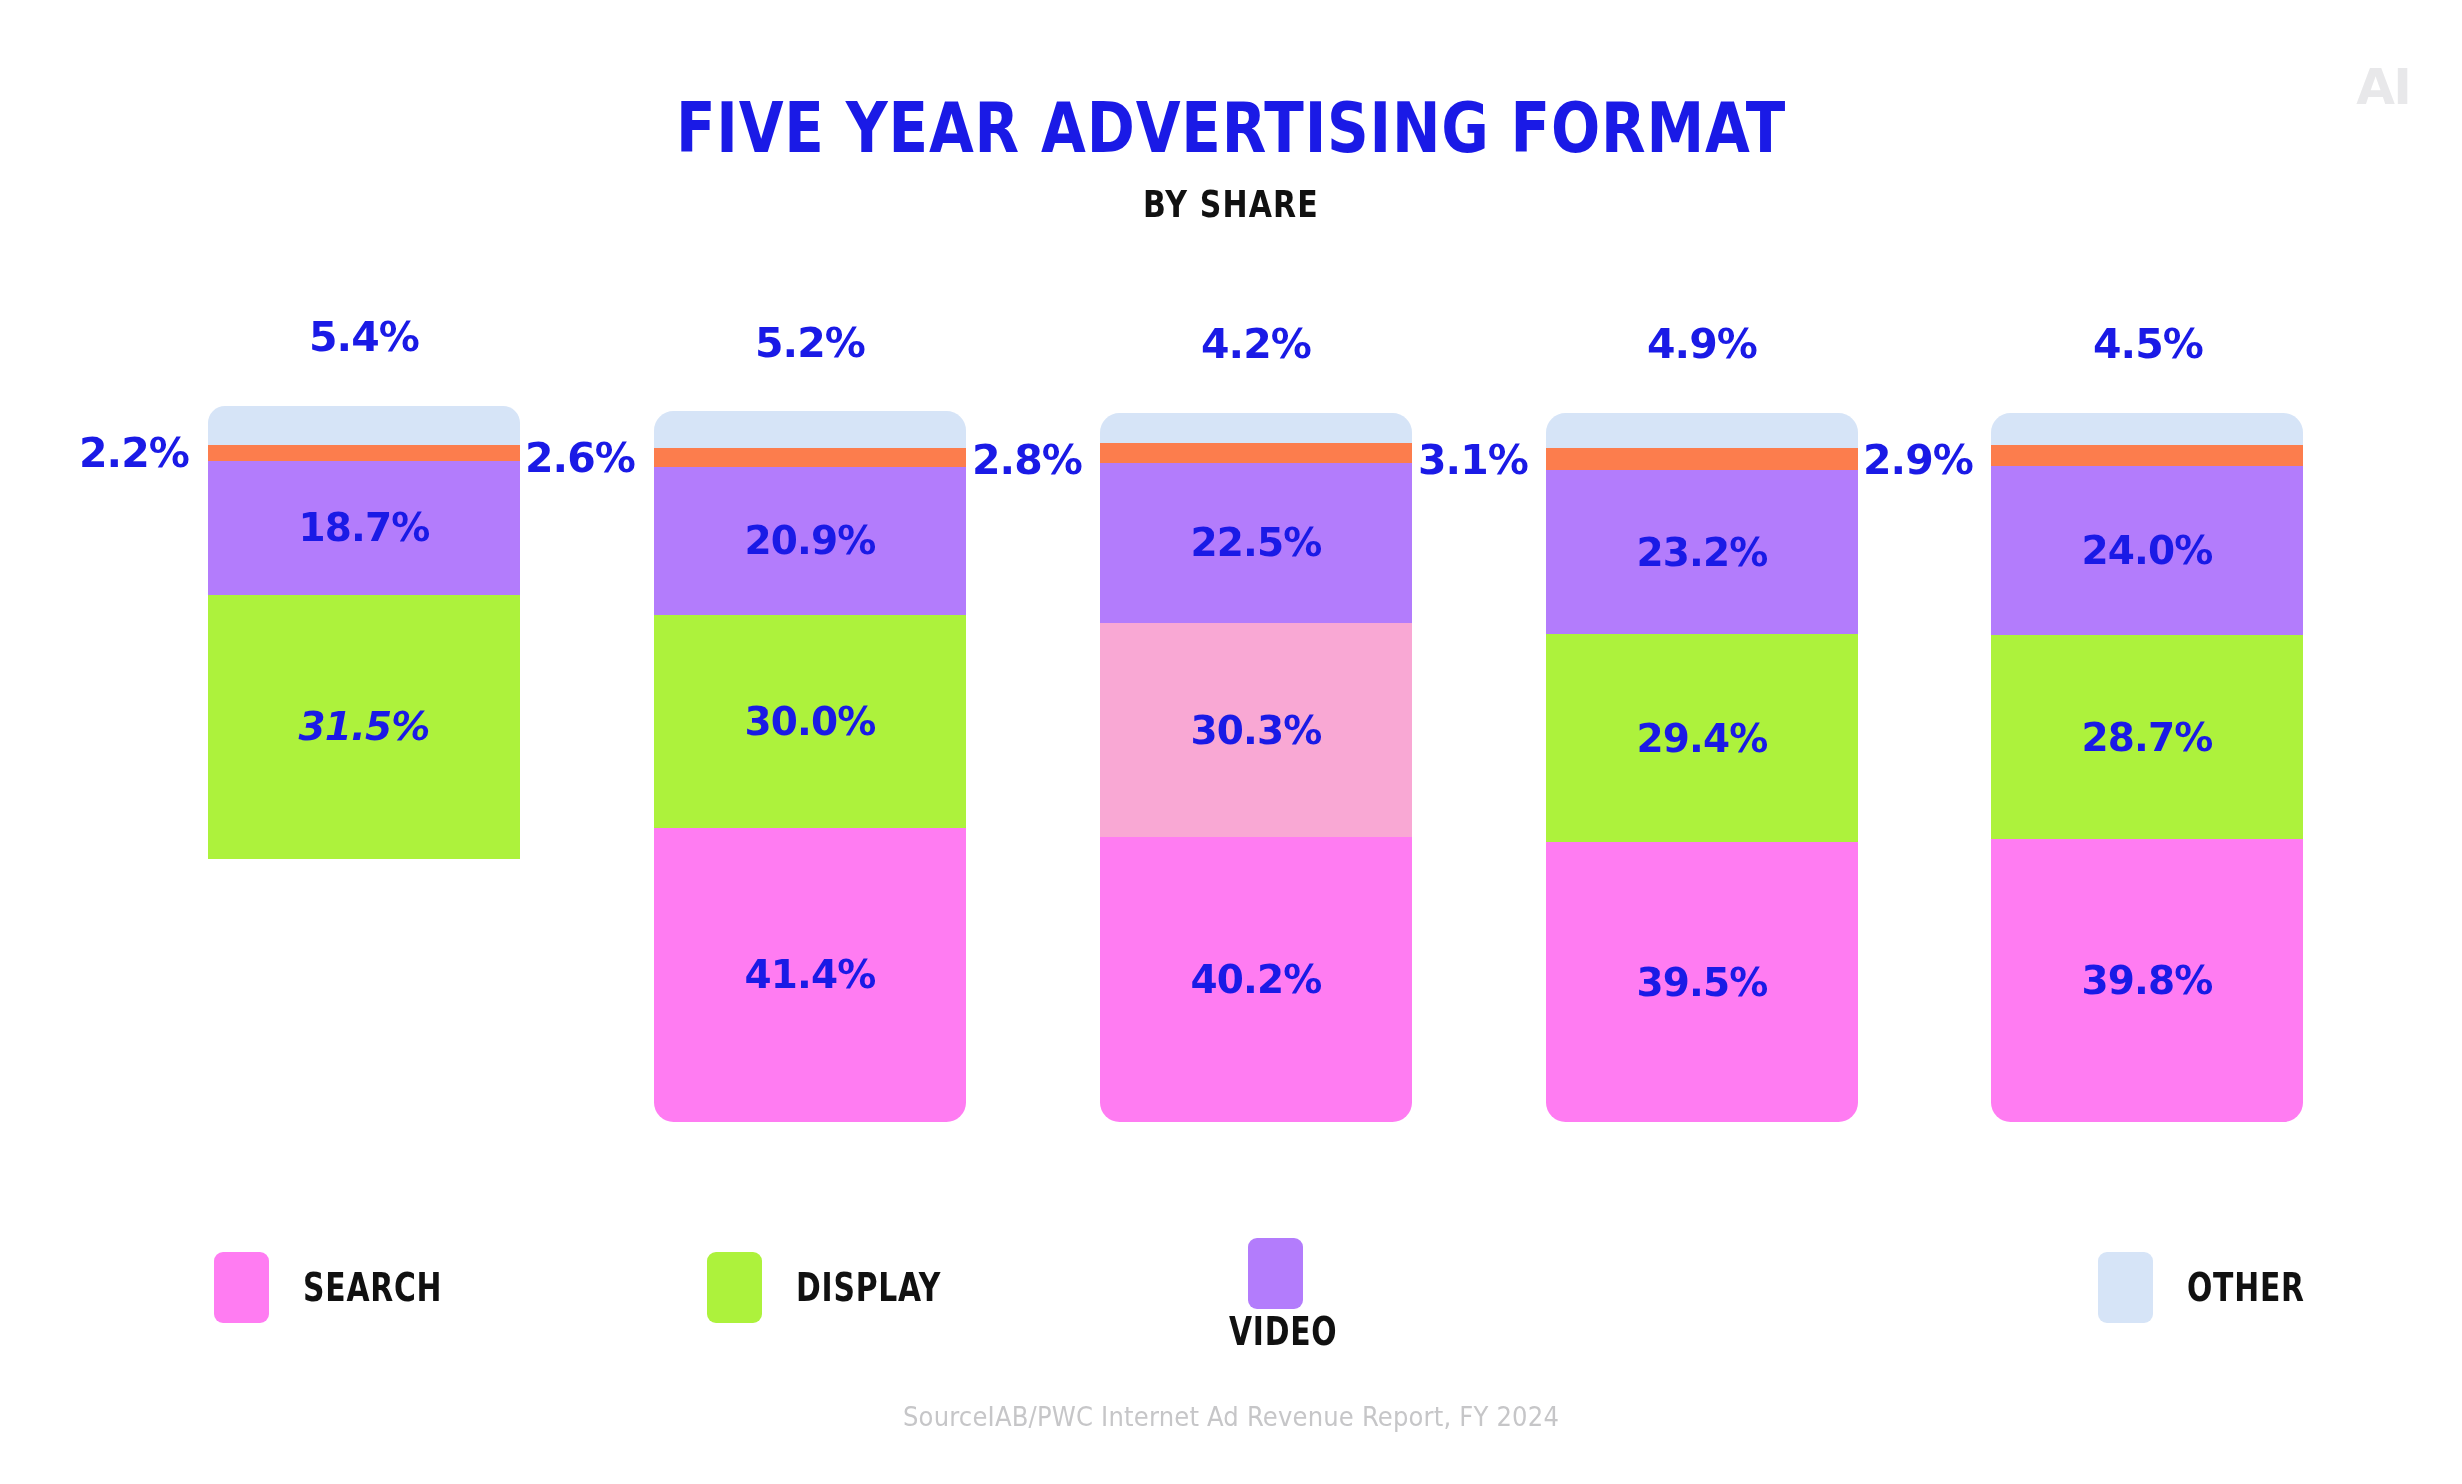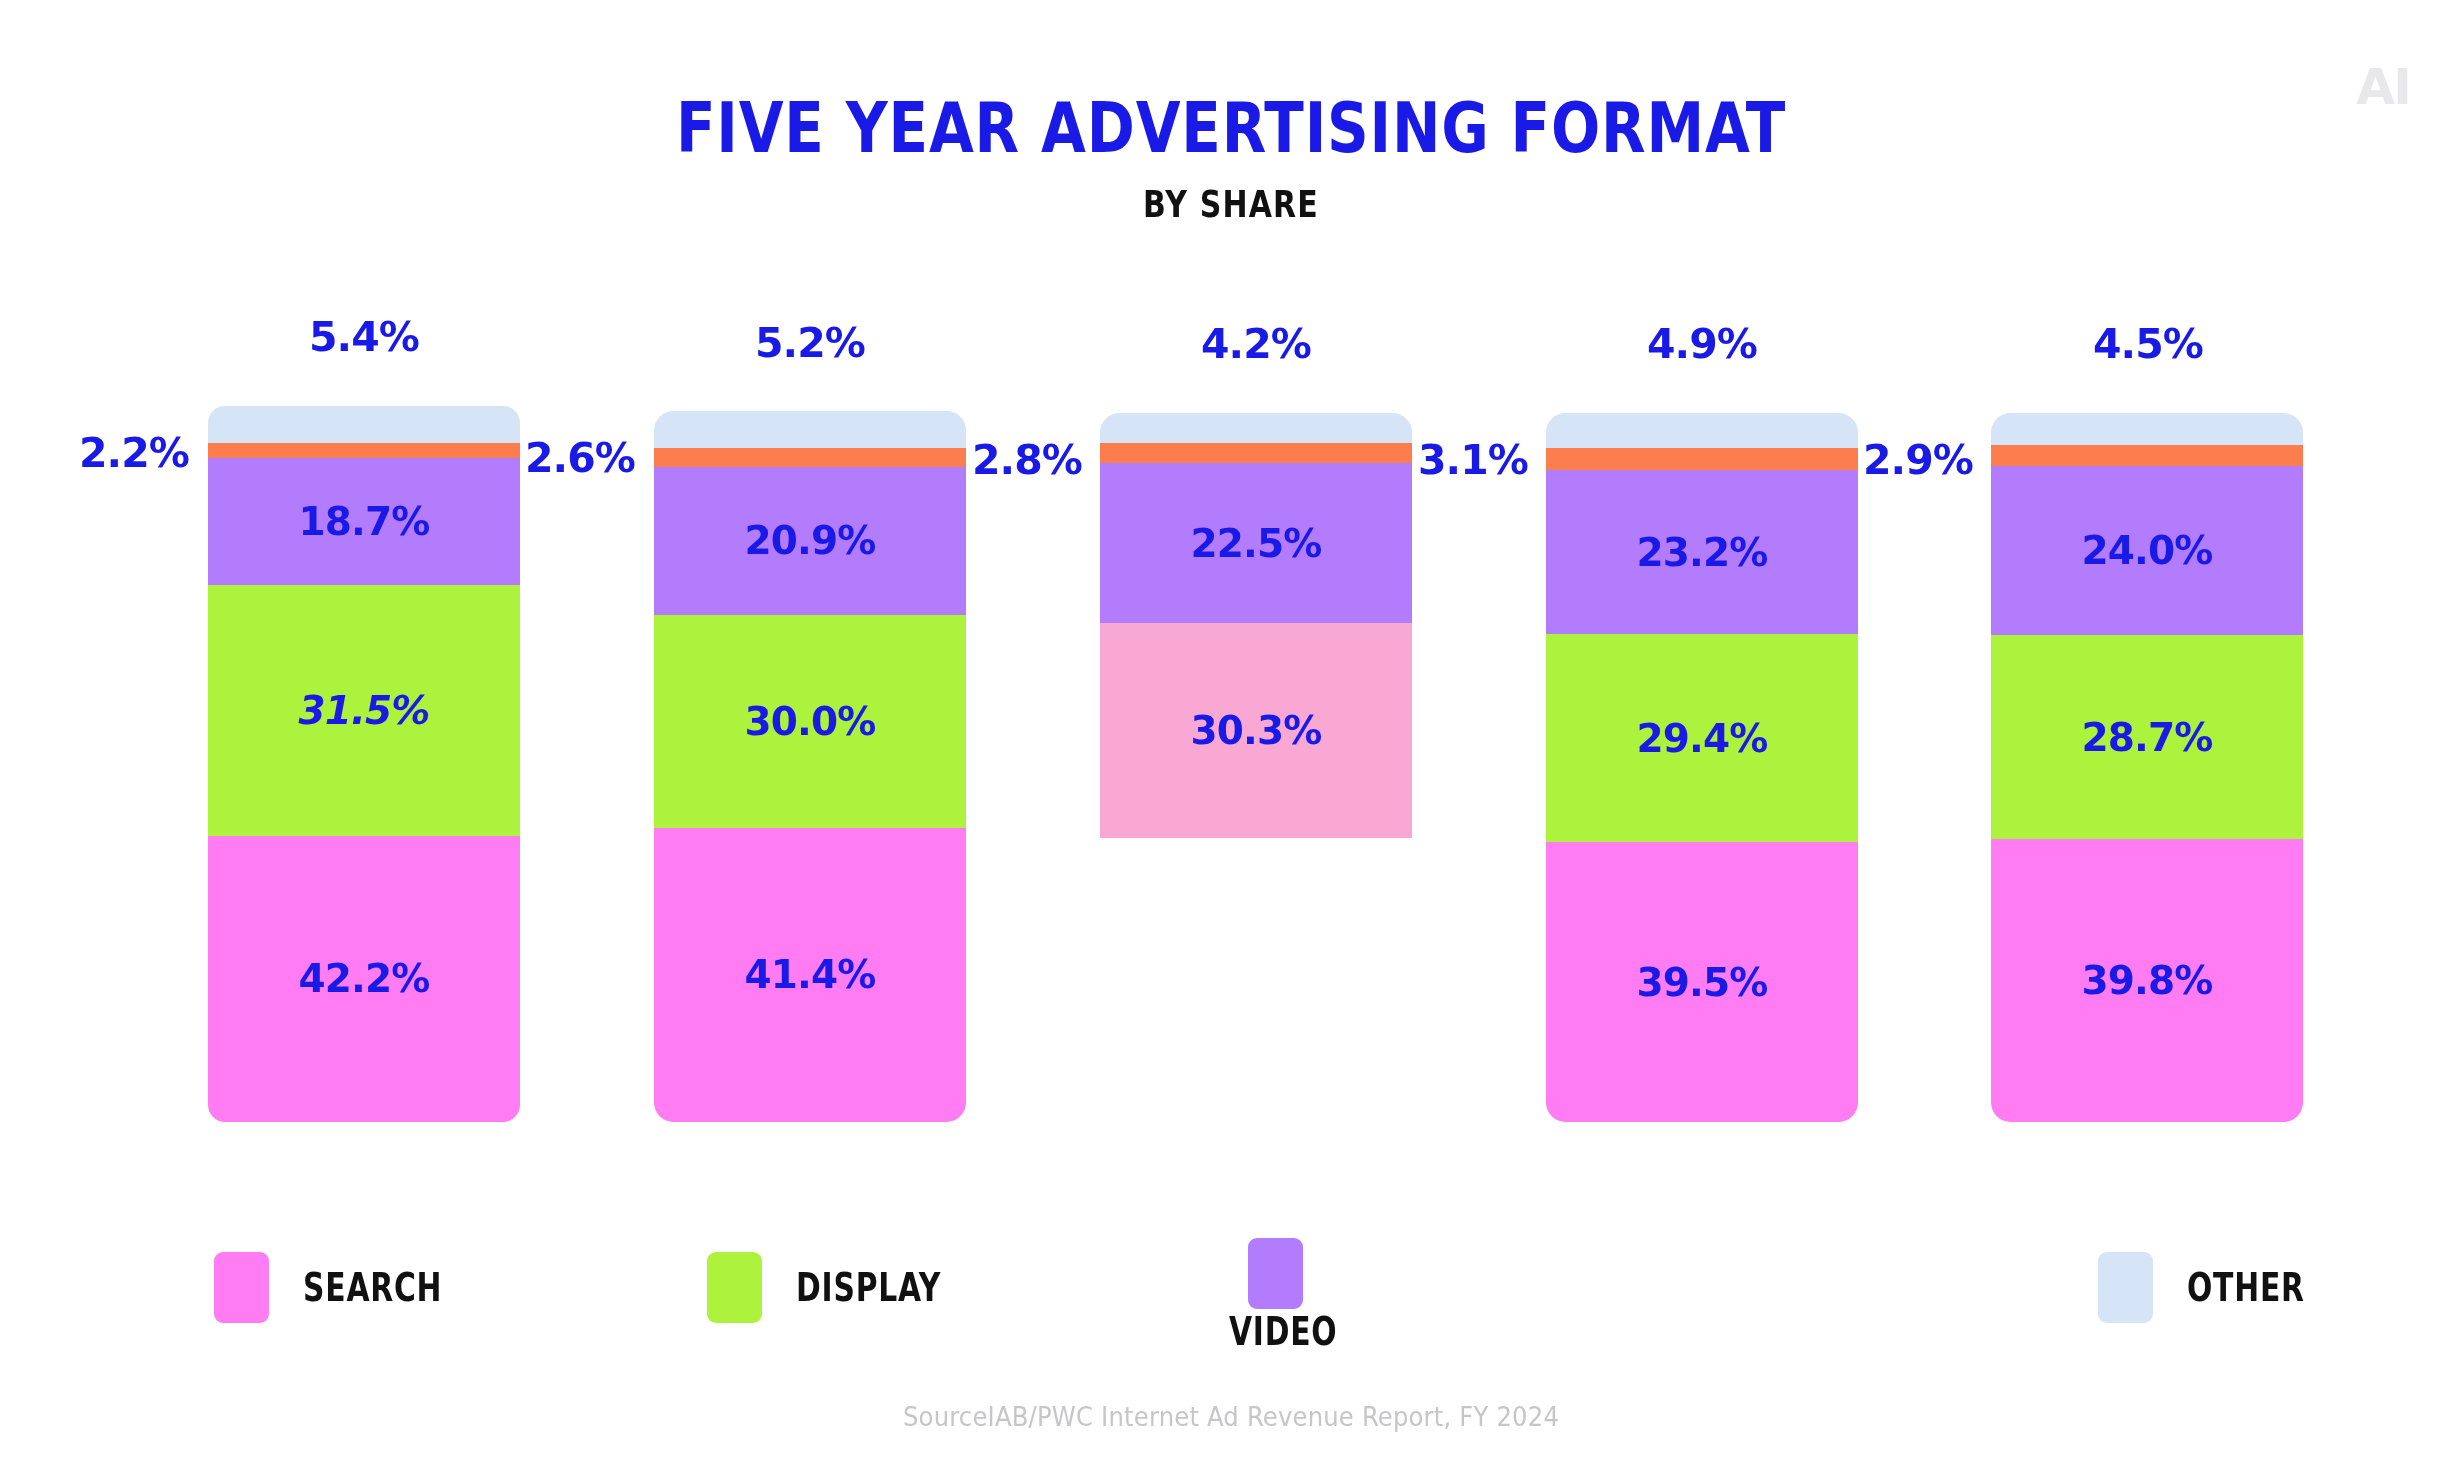--- a/index.html
+++ b/index.html
@@ -188,23 +188,20 @@
       <div class="col" style="left: 0px;">
         <div class="bar" style="left: 208px; top: 406px; width: 312px; height: 716px; border-radius: 17px;">
           <div class="seg" style="height: 39px; background: rgb(214, 228, 247);"></div>
           <div class="seg" style="height: 15.8px; background: rgb(252, 125, 77);"></div>
           <div class="seg" style="height: 134px; background: rgb(179, 124, 252);">
             <span class="seg-label">18.7%</span>
           </div>
           <div class="seg" style="height: 264px; background: rgb(173, 242, 60); font-style: italic;">
             <span class="seg-label">31.5%</span>
           </div>
-          <div class="seg" style="height: 302px; background: rgb(255, 124, 242);">
-            <span class="seg-label">42.2%</span>
-          </div>
         </div>
         <div class="top-label" style="left: 230px; top: 313px; width: 268px;">5.4%</div>
         <div class="side-label" style="left: -70px; width: 259px; top: 429px;">2.2%</div>
       </div>
       <div class="col" style="left: 0px;">
         <div class="bar" style="left: 654px; top: 411px; width: 312px; height: 711px;">
           <div class="seg" style="height: 37px; background: rgb(214, 228, 247);"></div>
           <div class="seg" style="height: 18.5px; background: rgb(252, 125, 77);"></div>
           <div class="seg" style="height: 148px; background: rgb(179, 124, 252);">
             <span class="seg-label">20.9%</span>
@@ -222,20 +219,23 @@
       <div class="col" style="left: 0px;">
         <div class="bar" style="left: 1100px; top: 413px; width: 312px; height: 709px;">
           <div class="seg" style="height: 30px; background: rgb(214, 228, 247);"></div>
           <div class="seg" style="height: 20px; background: rgb(252, 125, 77);"></div>
           <div class="seg" style="height: 160px; background: rgb(179, 124, 252);">
             <span class="seg-label">22.5%</span>
           </div>
           <div class="seg" style="height: 215px; background: #f9a8d4;">
             <span class="seg-label">30.3%</span>
           </div>
+          <div class="seg" style="height: 285px; background: rgb(255, 124, 242);">
+            <span class="seg-label">40.2%</span>
+          </div>
         </div>
         <div class="top-label" style="left: 1122px; top: 320px; width: 268px;">4.2%</div>
         <div class="side-label" style="left: 823px; width: 259px; top: 436px;">2.8%</div>
       </div>
       <div class="col" style="left: 0px;">
         <div class="bar" style="left: 1546px; top: 413px; width: 312px; height: 709px;">
           <div class="seg" style="height: 35px; background: rgb(214, 228, 247);"></div>
           <div class="seg" style="height: 22px; background: rgb(252, 125, 77);"></div>
           <div class="seg" style="height: 164px; background: rgb(179, 124, 252);">
             <span class="seg-label">23.2%</span>

